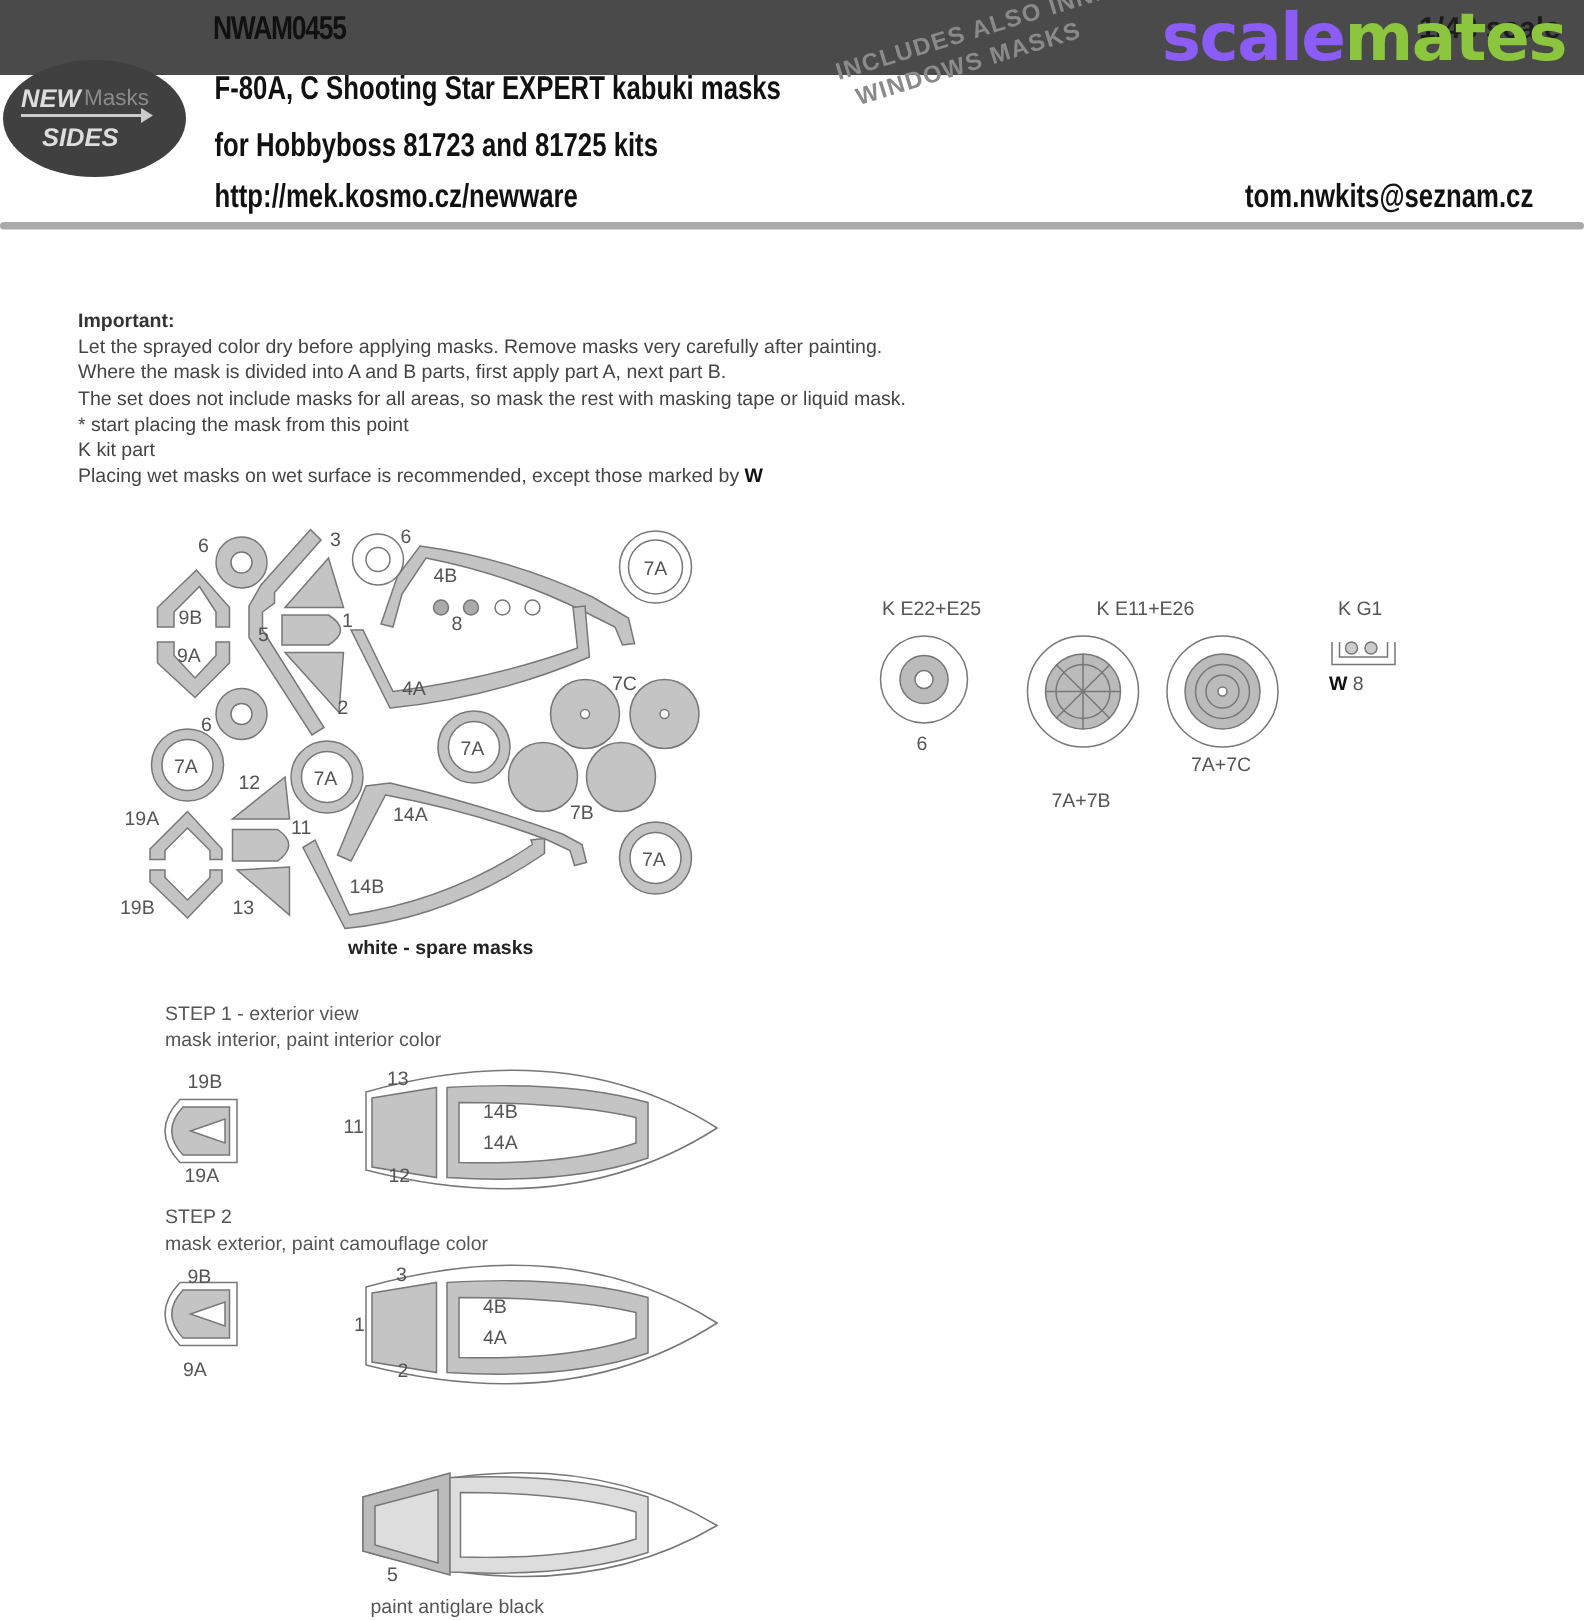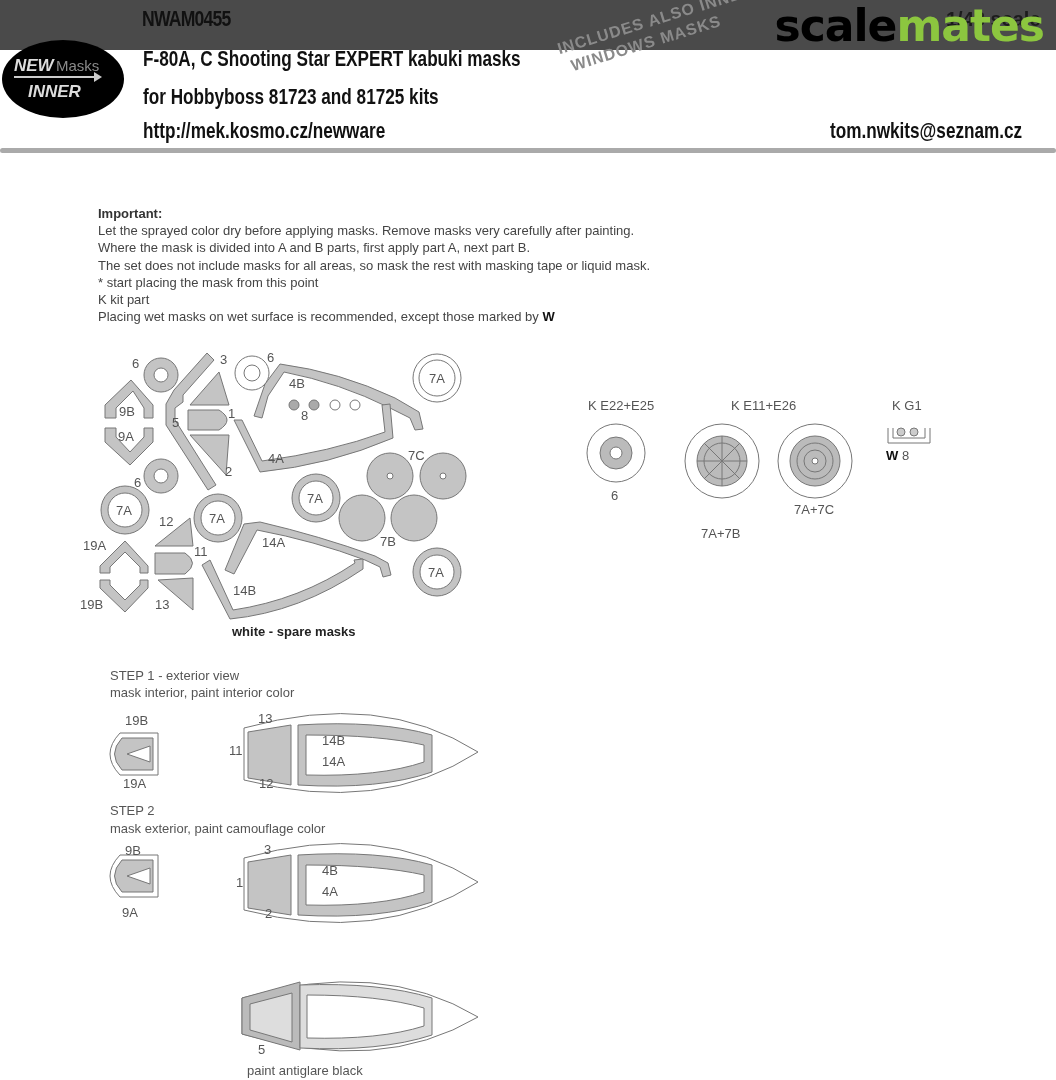--- a/index.html
+++ b/index.html
@@ -1,51 +1,51 @@
 <!DOCTYPE html>
 <html><head>
 <meta charset="utf-8">
 <style>
   html,body{margin:0;padding:0;}
   body{width:1056px;height:1080px;position:relative;background:#fff;overflow:hidden;font-family:"Liberation Sans",sans-serif;color:#444;}
   .topbar{position:absolute;left:0;top:0;width:1056px;height:50px;background:#4a4a4a;}
   .code{position:absolute;left:142px;top:6px;font-family:"Liberation Sans",sans-serif;font-weight:bold;font-size:22px;color:#111;letter-spacing:-1px;transform:scaleX(0.8);transform-origin:left top;}
   .scalemates{position:absolute;right:12px;top:0;font-family:"DejaVu Sans",sans-serif;font-weight:bold;font-size:44px;letter-spacing:-1px;line-height:52px;}
-  .scalemates .g1{color:#000000;}
+  .scalemates .g1{color:#8b5cf6;}
   .scalemates .g2{color:#8cc63f;margin-top:11px;}
   .scale-under{position:absolute;left:946px;top:8px;font-size:20px;font-weight:bold;color:#111;opacity:.8;}
-  .logo{position:absolute;left:2px;top:40px;width:122px;height:78px;border-radius:50%;background:#000000;}
+  .logo{position:absolute;left:2px;top:40px;width:122px;height:78px;border-radius:50%;background:#404040;}
   .logo .new{position:absolute;left:12px;top:16px;font-style:italic;font-weight:bold;font-size:17px;color:#ddd;}
   .logo .masks{position:absolute;left:54px;top:17px;font-weight:normal;font-size:15px;color:#8a8a8a;}
   .logo .ware{position:absolute;left:26px;top:42px;font-style:italic;font-weight:bold;font-size:17px;color:#ddd;}
   .logo .arrow{position:absolute;left:12px;top:36px;width:82px;height:2px;background:#ccc;}
   .logo .arrow:after{content:"";position:absolute;right:-6px;top:-4px;border-left:8px solid #ccc;border-top:5px solid transparent;border-bottom:5px solid transparent;}
   .hdr-line{position:absolute;font-weight:bold;font-size:22px;color:#111;transform:scaleX(0.78);transform-origin:left top;white-space:nowrap;}
   .stamp{position:absolute;left:555px;top:40px;transform:rotate(-17deg);transform-origin:left top;color:#8a8a8a;font-weight:bold;font-size:16px;line-height:20px;letter-spacing:1px;}
   .rule{position:absolute;left:0;top:148px;width:1056px;height:5px;background:#aaa;border-radius:3px;}
-  .notes{position:absolute;left:52px;top:205px;font-size:13px;line-height:17.2px;color:#444;margin-left:46px;}
+  .notes{position:absolute;left:52px;top:205px;font-size:13px;line-height:17.2px;color:#444;}
   .notes .imp{font-weight:bold;color:#333;}
   .notes b{color:#111;}
   .lbl{position:absolute;font-size:13px;color:#555;white-space:nowrap;}
   .lbl-bold{position:absolute;font-size:13px;font-weight:bold;color:#222;}
   svg{position:absolute;left:0;top:0;}
 </style>
 </head>
 <body>
 
 <div class="topbar"></div>
 <div class="code">NWAM0455</div>
 <div class="scale-under">1/48 scale</div>
 <div class="scalemates"><span class="g1">scale</span><span class="g2">mates</span></div>
 
 <div class="logo">
   <span class="new">NEW</span>
   <span class="masks">Masks</span>
   <span class="arrow"></span>
-  <span class="ware">INNER</span>
+  <span class="ware">SIDES</span>
 </div>
 
 <div class="hdr-line" style="left:143px;top:46px;">F-80A, C Shooting Star EXPERT  kabuki masks</div>
 <div class="hdr-line" style="left:143px;top:84px;">for Hobbyboss 81723 and 81725 kits</div>
 <div class="hdr-line" style="left:143px;top:118px;">http://mek.kosmo.cz/newware</div>
 <div class="hdr-line" style="left:830px;top:118px;">tom.nwkits@seznam.cz</div>
 
 <div class="stamp">
   <div>INCLUDES ALSO INNER SIDES</div>
   <div style="padding-left:8px">WINDOWS MASKS</div>

